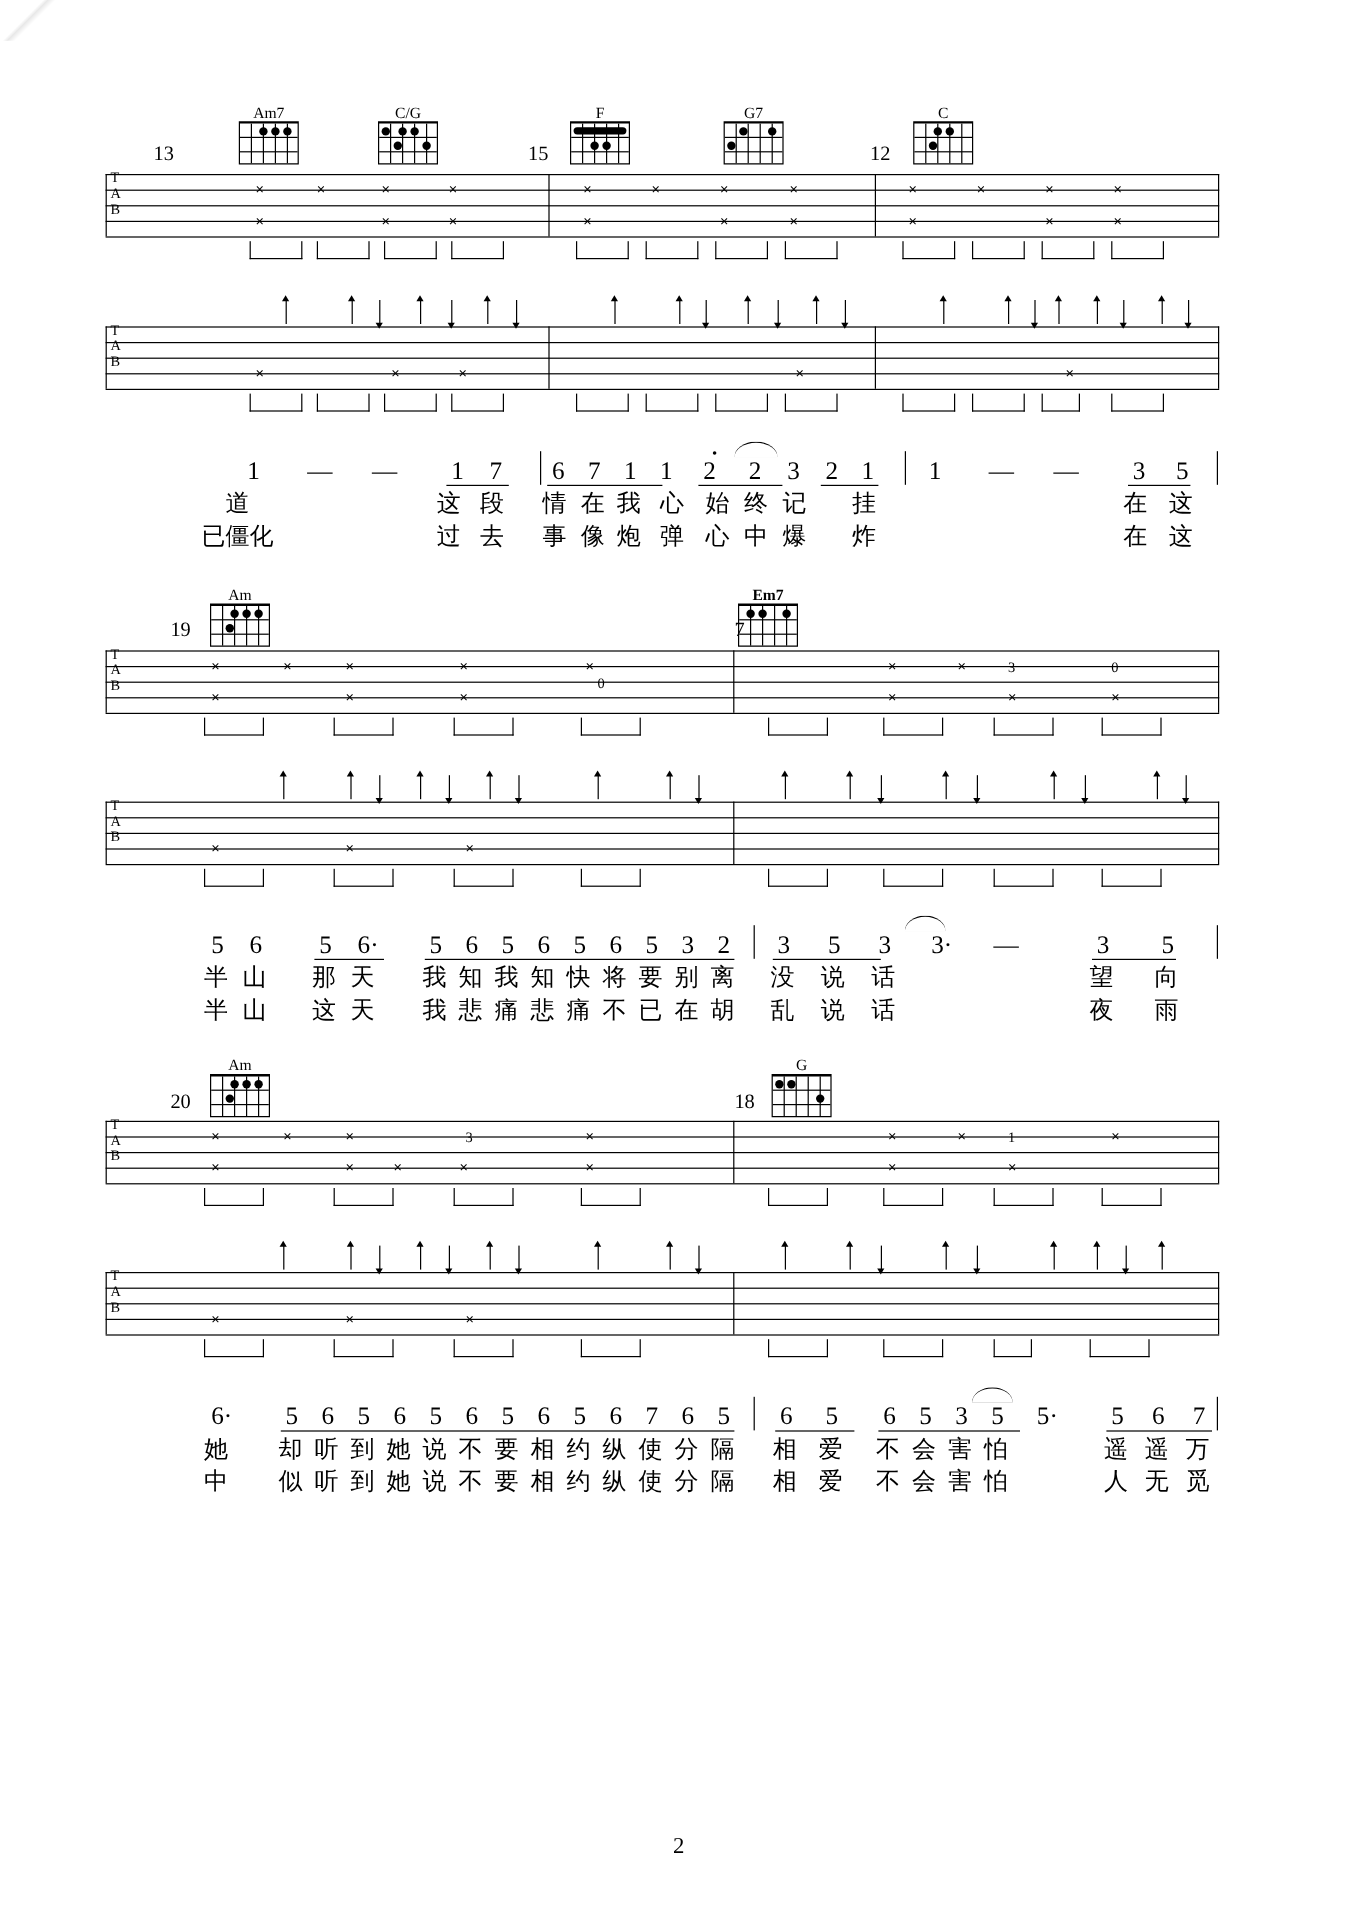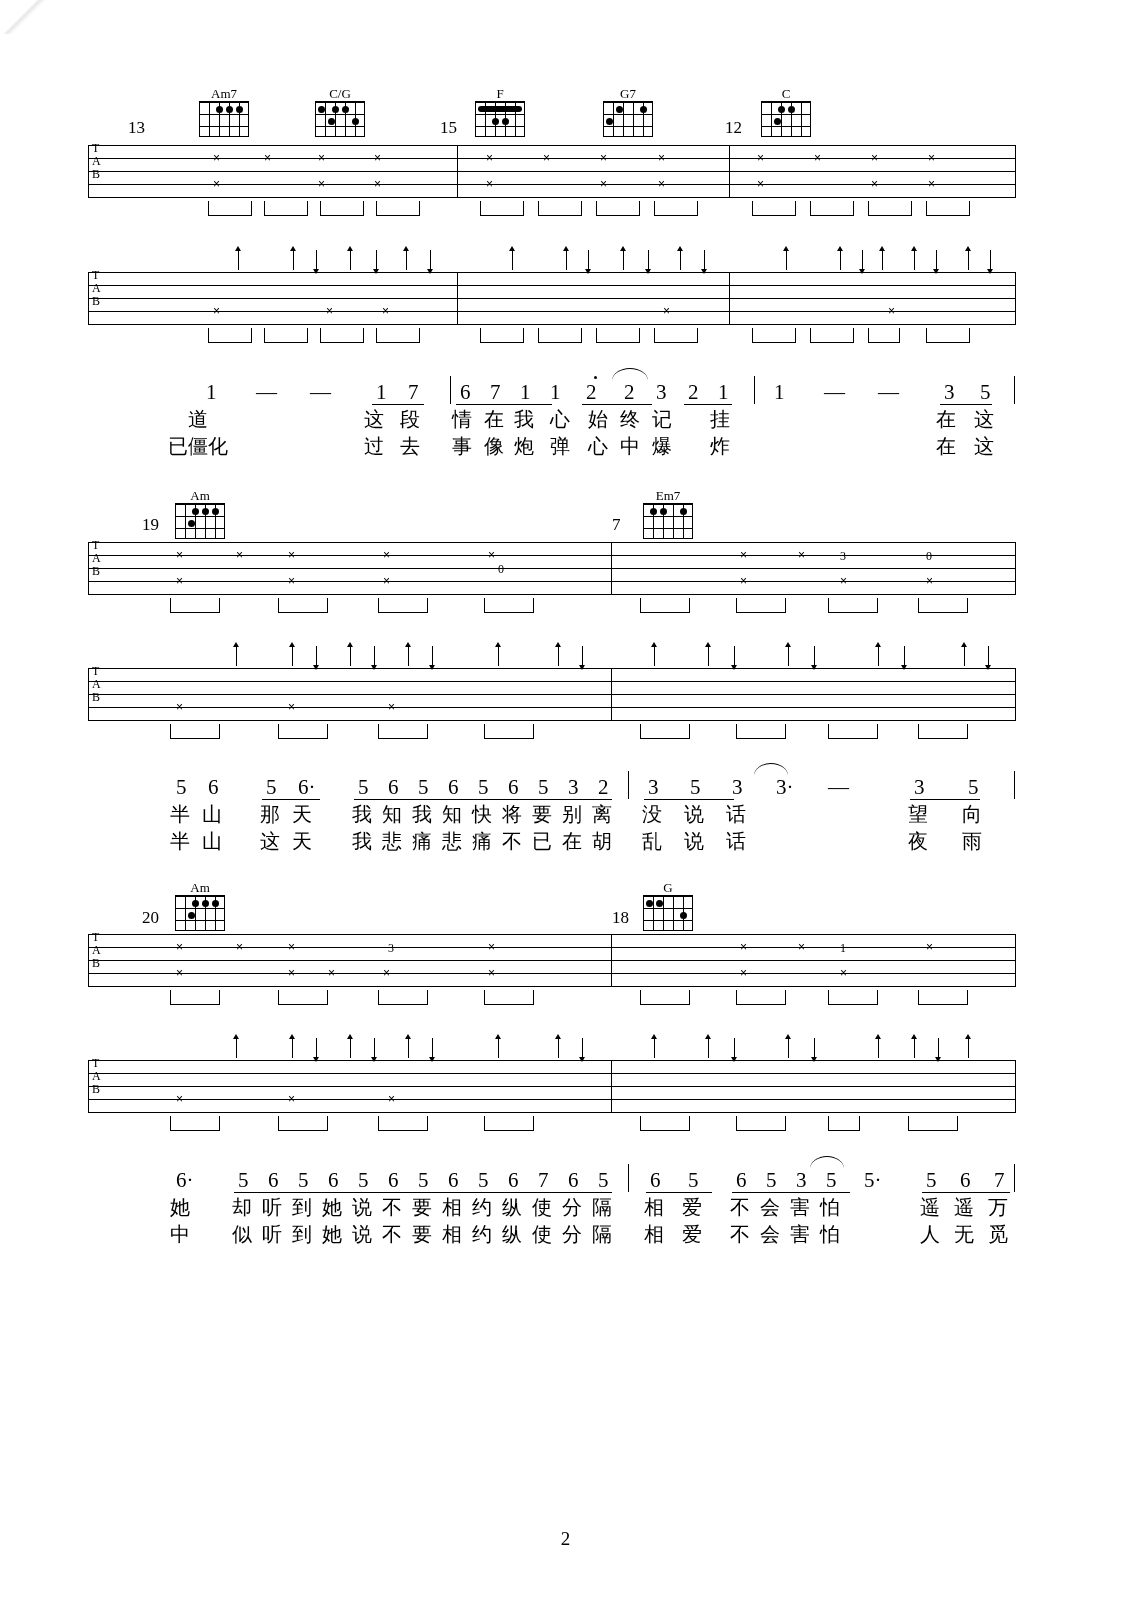--- a/index.html
+++ b/index.html
@@ -334,21 +334,21 @@
       <div class="v" style="left:29px"></div>
         <div class="v" style="left:39px"></div>
       <div class="h" style="top:11px"></div>
         <div class="h" style="top:23px"></div>
       <div class="dot" style="left:16px;top:3px"></div>
       <div class="dot" style="left:26px;top:3px"></div>
       <div class="dot" style="left:36px;top:3px"></div>
       <div class="dot" style="left:12px;top:15px"></div>
     </div>
   </div>
-  <div class="chord abs" style="left:640px;top:488px;">
+  <div class="chord abs" style="left:612px;top:488px;font-weight:bold;">
     <div class="cname">Em7</div>
     <div class="grid">
       <div class="v" style="left:9px"></div>
         <div class="v" style="left:19px"></div>
       <div class="v" style="left:29px"></div>
         <div class="v" style="left:39px"></div>
       <div class="h" style="top:11px"></div>
         <div class="h" style="top:23px"></div>
       <div class="dot" style="left:6px;top:3px"></div>
       <div class="dot" style="left:16px;top:3px"></div>

